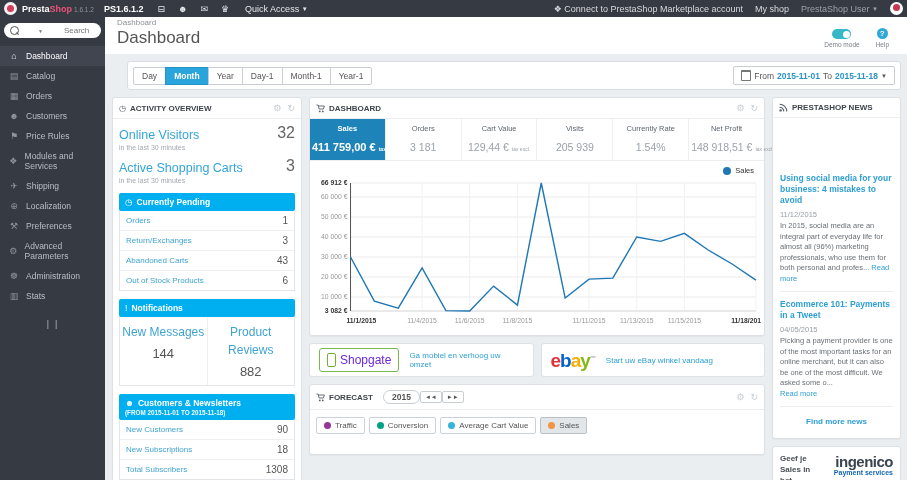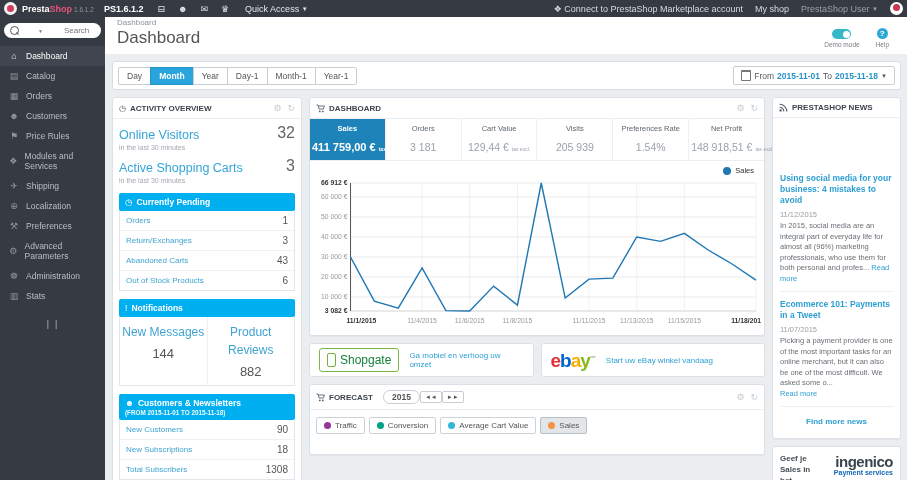--- a/index.html
+++ b/index.html
@@ -42,21 +42,21 @@
   .trow{display:flex;align-items:flex-start;}
   .ptitle{font-size:17px;color:#555;font-weight:normal;margin:1px 0 0;}
   .utils{margin-left:auto;display:flex;gap:16px;text-align:center;padding-right:6px;}
   .util{font-size:6.5px;color:#787f86;}
   .toggle{width:19px;height:10px;background:#36b8c9;border-radius:6px;position:relative;margin:2px auto 2px;}
   .toggle:after{content:"";position:absolute;right:1.5px;top:1.5px;width:7px;height:7px;background:#fff;border-radius:50%;}
   .helpc{width:11px;height:11px;background:#2fa8d6;color:#fff;border-radius:50%;font-size:8px;font-weight:bold;
          line-height:11px;margin:1px auto 2px;}
   
   .main{padding:7px 6px 0 7px;}
-  .toolbar{background:#fff;border:1px solid #d9dde2;border-radius:3px;padding:4px 5px;display:flex;align-items:center;}
+  .toolbar{background:#fff;border:1px solid #d9dde2;border-radius:3px;padding:4px 5px;display:flex;align-items:center;margin-left:15px;}
   .btn-group{display:flex;}
   .btn-group button{font-size:8.5px;padding:3px 8px;border:1px solid #c8ced4;background:#fff;color:#555;
                     margin-left:-1px;cursor:pointer;font-family:inherit;}
   .btn-group button:first-child{border-radius:2px 0 0 2px;margin-left:0;}
   .btn-group button:last-child{border-radius:0 2px 2px 0;}
   .btn-group button.active{background:#29a4dc;border-color:#2394c9;color:#fff;font-weight:bold;}
   .date-btn{margin-left:auto;border:1px solid #c8ced4;background:#fff;font-size:8.5px;color:#555;padding:3px 7px;
             border-radius:2px;display:flex;gap:3px;align-items:center;cursor:pointer;font-family:inherit;}
   .date-btn b{color:#2a94c8;}
   .cal{width:8px;height:8px;border:1px solid #777;border-top:2.5px solid #777;border-radius:1px;display:inline-block;}
@@ -100,21 +100,21 @@
   .metric.active .mlabel{color:#fff;font-weight:bold;}
   .metric.active .mvalue{color:#fff;font-size:11px;font-weight:bold;}
   .legend{display:flex;justify-content:flex-end;align-items:center;gap:4px;font-size:7.5px;color:#333;padding:5px 10px 0;}
   .ldot{width:8px;height:8px;border-radius:50%;}
   .chartwrap{padding:0 2px 4px;}
   
   .ads{display:flex;gap:7px;margin-top:7px;}
   .ad{flex:1;background:#fff;border:1px solid #dde1e6;border-radius:3px;display:flex;align-items:center;gap:10px;
       padding:7px 9px;height:34px;box-sizing:border-box;min-width:0;}
   .sglogo{display:flex;align-items:center;gap:4px;border:1px solid #79b74c;border-radius:3px;padding:4px 7px;
-          color:#15803d;font-size:12px;white-space:nowrap;}
+          color:#6d28d9;font-size:12px;white-space:nowrap;}
   .sgphone{width:7px;height:12px;border:1.3px solid #6fb13c;border-radius:2px;display:inline-block;}
   .adlink{font-size:8px;color:#2e9fd4;}
   .ebaylogo{font-size:19px;font-weight:bold;letter-spacing:-1px;line-height:1;white-space:nowrap;}
   .ebaylogo sup{font-size:6px;color:#999;letter-spacing:0;}
   
   .fhead-extra{display:flex;align-items:center;margin-left:6px;font-weight:normal;}
   .year-pill{border:1px solid #c8ced4;border-radius:8px;padding:1px 8px;font-size:8.5px;font-weight:bold;color:#555;}
   .arrbtn{border:1px solid #c8ced4;background:#fff;border-radius:2px;font-size:6px;color:#555;padding:2px 4px;cursor:pointer;font-family:inherit;}
   .fbody{padding:7px 6px 20px;display:flex;gap:4px;}
   .fbtn{display:flex;align-items:center;gap:4px;border:1px solid #ccd2d8;background:#fff;border-radius:2px;
@@ -373,21 +373,21 @@
               </div>
               <div class="metric">
                 <div class="mlabel">Cart Value</div>
                 <div class="mvalue"><span>129,44 €</span> <span class="tax">tax excl.</span></div>
               </div>
               <div class="metric">
                 <div class="mlabel">Visits</div>
                 <div class="mvalue"><span>205 939</span></div>
               </div>
               <div class="metric">
-                <div class="mlabel">Preferences Rate</div>
+                <div class="mlabel">Currently Rate</div>
                 <div class="mvalue"><span>1.54%</span></div>
               </div>
               <div class="metric">
                 <div class="mlabel">Net Profit</div>
                 <div class="mvalue"><span>148 918,51 €</span> <span class="tax">tax excl.</span></div>
               </div>
             </div>
             <div class="legend">
               <span class="ldot" style="background-color: rgb(31, 119, 180);"></span>
               <span>Sales</span>
@@ -501,21 +501,21 @@
             </div>
             <div class="nbody">
               <div>
                 <a class="atitle">Using social media for your business: 4 mistakes to avoid</a>
                 <div class="adate">11/12/2015</div>
                 <div class="atext"><span>In 2015, social media are an integral part of everyday life for almost all (96%) marketing professionals, who use them for both personal and profes...</span> <a class="rmore">Read more</a></div>
               </div>
               <hr class="asep">
               <div>
                 <a class="atitle">Ecommerce 101: Payments in a Tweet</a>
-                <div class="adate">11/07/2015</div>
+                <div class="adate">04/05/2015</div>
                 <div class="atext"><span>Picking a payment provider is one of the most important tasks for an online merchant, but it can also be one of the most difficult. We asked some o...</span><br><a class="rmore">Read more</a></div>
               </div>
               <hr class="asep">
               <a class="findmore">Find more news</a>
             </div>
           </div>
 
           <div class="panel" style="margin-top:7px">
             <div class="tbody">
               <div class="tiphead">

